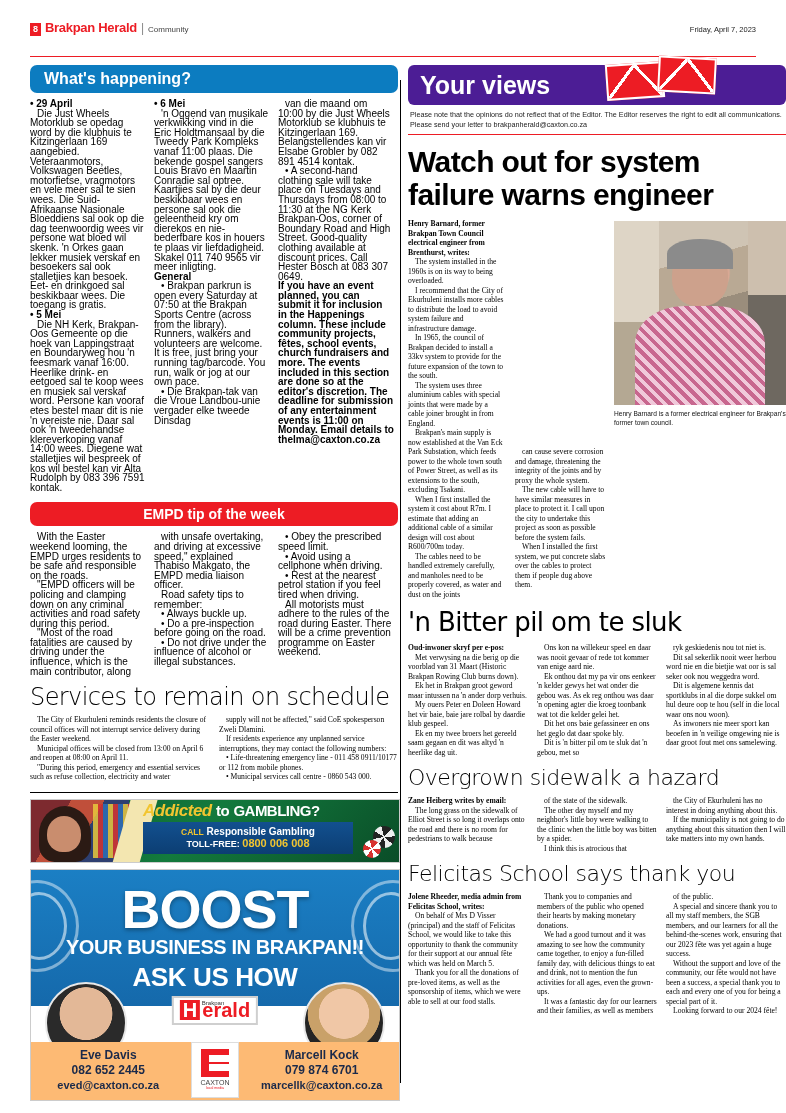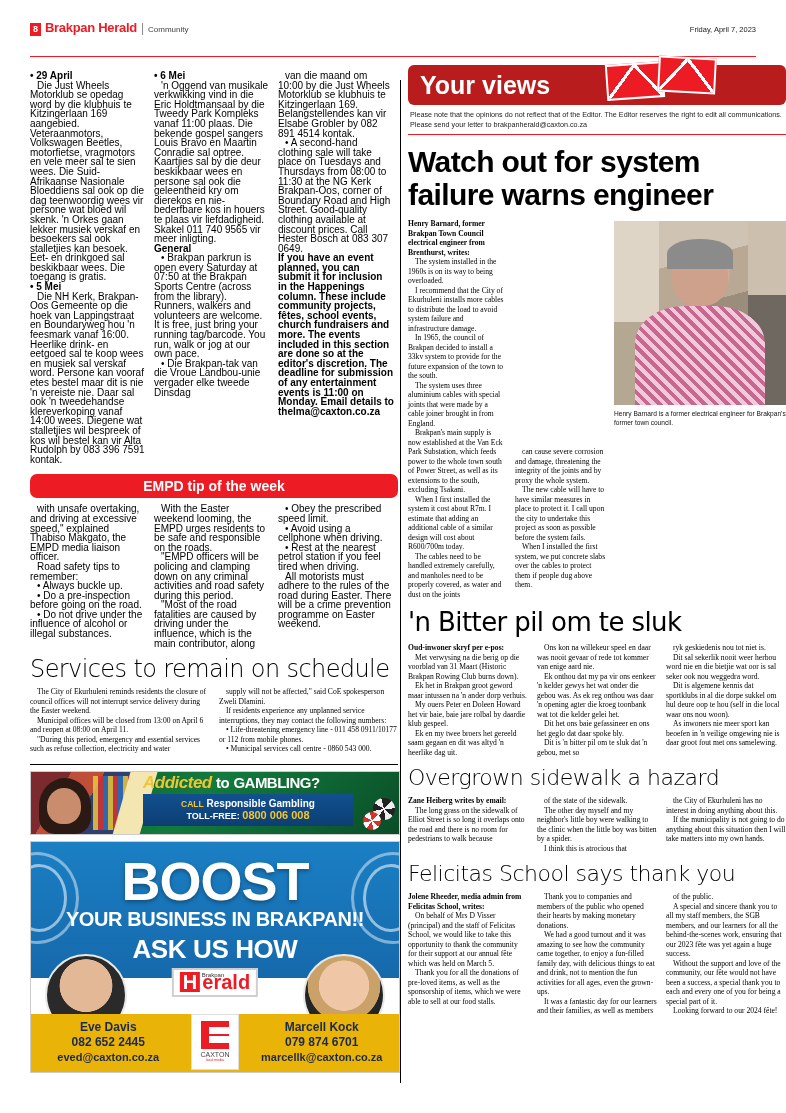--- a/index.html
+++ b/index.html
@@ -96,21 +96,21 @@
     padding-left: 14px;
   }
   .banner-red {
     background: #ed1c24;
     height: 24px;
     font-size: 14px;
     padding-left: 0;
     justify-content: center;
   }
   .banner-views {
-    background: #b91c1c;
+    background: #4c1d95;
     height: 40px;
     font-size: 25px;
     padding-left: 12px;
     position: relative;
     border-radius: 6px;
     overflow: visible;
   }
   .env-wrap {
     position: absolute;
     right: 60px;
@@ -377,21 +377,21 @@
   }
   .ad-boost .face-l, .ad-boost .face-r {
     position: absolute; top: 112px; width: 78px; height: 78px; border-radius: 50%;
     background: radial-gradient(circle at 50% 38%, #e3b897 0 42%, #2a2a2a 43% 100%);
     border: 2px solid #e8e8e8;
   }
   .ad-boost .face-l { left: 14px; }
   .ad-boost .face-r { right: 14px; background: radial-gradient(circle at 50% 38%, #f0c7a6 0 40%, #c9a169 41% 58%, #242424 59% 100%); }
   .ad-boost .orange {
     position: absolute; left: 0; bottom: 0; width: 100%; height: 58px;
-    background: #eab308;
+    background: #fdba74;
   }
   .ad-boost .orange .col {
     position: absolute; top: 6px; width: 42%;
     text-align: center;
     font-family: "Liberation Sans", sans-serif;
     color: #1b2a4a;
   }
   .ad-boost .orange .col .nm { font-size: 12px; font-weight: bold; line-height: 15px; }
   .ad-boost .orange .col .ph { font-size: 12px; font-weight: bold; line-height: 15px; }
   .ad-boost .orange .col .em { font-size: 11px; font-weight: bold; line-height: 14px; }
@@ -433,20 +433,23 @@
     <span class="mast-date">Friday, April 7, 2023</span>
   </div>
   <div class="mast-rule"></div>
 
   <div class="vrule"></div>
 
   <div class="cols">
 
     <div class="left-deck">
 
+      <div class="banner banner-blue">
+        <span>What's happening?</span>
+      </div>
       <div class="body-sans" style="display:flex; gap:8px; margin-top:6px;">
         <div style="width:116px;">
             <p class="b">• 29 April</p>
             <p>Die Just Wheels Motorklub se opedag word by die klubhuis te Kitzingerlaan 169 aangebied. Veteraanmotors, Volkswagen Beetles, motorfietse, vragmotors en vele meer sal te sien wees. Die Suid-Afrikaanse Nasionale Bloeddiens sal ook op die dag teenwoordig wees vir persone wat bloed wil skenk. 'n Orkes gaan lekker musiek verskaf en besoekers sal ook stalletjies kan besoek. Eet- en drinkgoed sal beskikbaar wees. Die toegang is gratis.</p>
             <p class="b">• 5 Mei</p>
             <p>Die NH Kerk, Brakpan-Oos Gemeente op die hoek van Lappingstraat en Boundaryweg hou 'n feesmark vanaf 16:00. Heerlike drink- en eetgoed sal te koop wees en musiek sal verskaf word. Persone kan vooraf etes bestel maar dit is nie 'n vereiste nie. Daar sal ook 'n tweedehandse klereverkoping vanaf 14:00 wees. Diegene wat stalletjies wil bespreek of kos wil bestel kan vir Alta Rudolph by 083 396 7591 kontak.</p>
           </div>
         <div style="width:116px;">
             <p class="b">• 6 Mei</p>
             <p>'n Oggend van musikale verkwikking vind in die Eric Holdtmansaal by die Tweedy Park Kompleks vanaf 11:00 plaas. Die bekende gospel sangers Louis Bravo en Maartin Conradie sal optree. Kaartjies sal by die deur beskikbaar wees en persone sal ook die geleentheid kry om dierekos en nie-bederfbare kos in houers te plaas vir liefdadigheid. Skakel 011 740 9565 vir meer inligting.</p>
@@ -459,30 +462,30 @@
             <p>• A second-hand clothing sale will take place on Tuesdays and Thursdays from 08:00 to 11:30 at the NG Kerk Brakpan-Oos, corner of Boundary Road and High Street. Good-quality clothing available at discount prices. Call Hester Bosch at 083 307 0649.</p>
             <p class="b">If you have an event planned, you can submit it for inclusion in the Happenings column. These include community projects, fêtes, school events, church fundraisers and more. The events included in this section are done so at the editor's discretion. The deadline for submission of any entertainment events is 11:00 on Monday. Email details to thelma@caxton.co.za</p>
           </div>
       </div>
 
       <div class="banner banner-red" style="margin-top:10px;">
         <span>EMPD tip of the week</span>
       </div>
       <div class="body-sans" style="display:flex; gap:8px; margin-top:6px;">
         <div style="width:116px;">
+            <p>With the Easter weekend looming, the EMPD urges residents to be safe and responsible on the roads.</p>
+            <p>"EMPD officers will be policing and clamping down on any criminal activities and road safety during this period.</p>
+            <p>"Most of the road fatalities are caused by driving under the influence, which is the main contributor, along</p>
+          </div>
+        <div style="width:116px;">
             <p>with unsafe overtaking, and driving at excessive speed," explained Thabiso Makgato, the EMPD media liaison officer.</p>
             <p>Road safety tips to remember:</p>
             <p>• Always buckle up.</p>
             <p>• Do a pre-inspection before going on the road.</p>
             <p>• Do not drive under the influence of alcohol or illegal substances.</p>
-          </div>
-        <div style="width:116px;">
-            <p>With the Easter weekend looming, the EMPD urges residents to be safe and responsible on the roads.</p>
-            <p>"EMPD officers will be policing and clamping down on any criminal activities and road safety during this period.</p>
-            <p>"Most of the road fatalities are caused by driving under the influence, which is the main contributor, along</p>
           </div>
         <div style="width:116px;">
             <p>• Obey the prescribed speed limit.</p>
             <p>• Avoid using a cellphone when driving.</p>
             <p>• Rest at the nearest petrol station if you feel tired when driving.</p>
             <p>All motorists must adhere to the rules of the road during Easter. There will be a crime prevention programme on Easter weekend.</p>
           </div>
       </div>
 
       <div class="hl-left">Services to remain on schedule</div>

